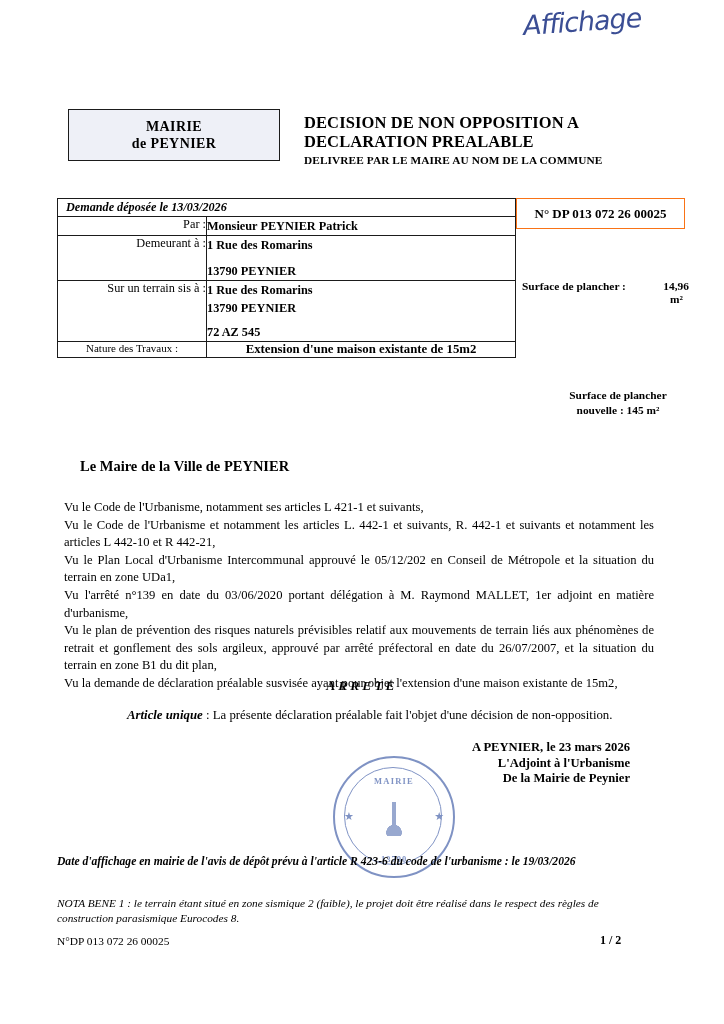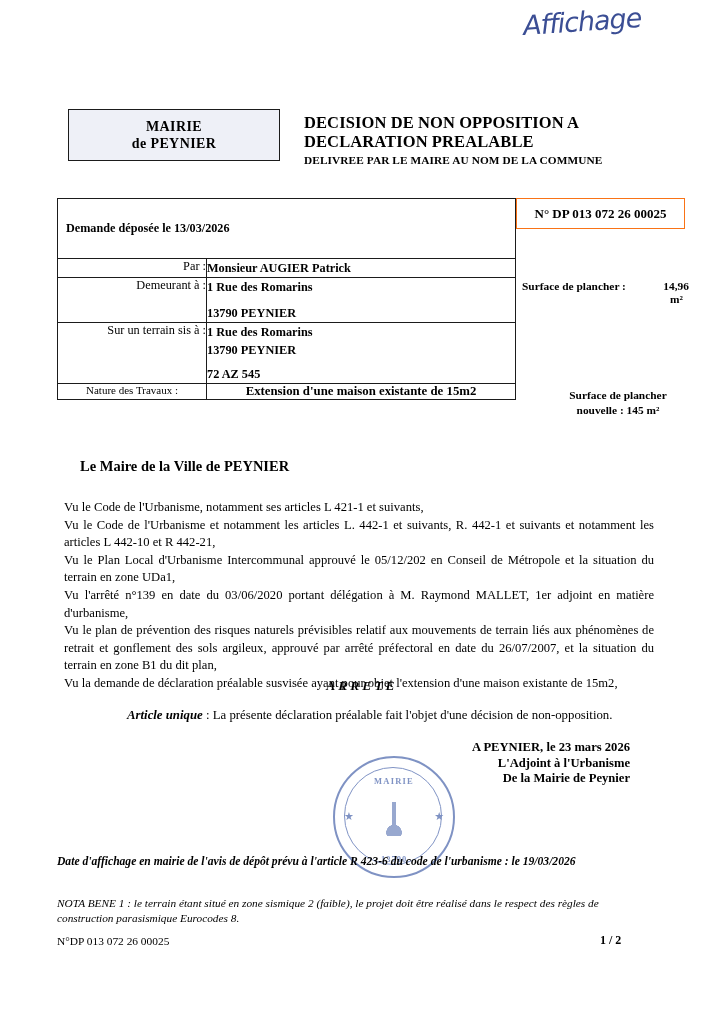--- a/index.html
+++ b/index.html
@@ -98,23 +98,24 @@
     width: 148px;
     font-size: 12.3px;
   }
   .cell-val {
     padding: 5px 6px;
     font-weight: bold;
     font-size: 12.3px;
     line-height: 18px;
   }
   .row-depot td {
-    padding: 22px 8px;
+    padding: 1px 8px;
     font-weight: bold;
     font-size: 12.2px;
+    font-style: italic;
   }
   .nature-label {
     text-align: center;
     padding: 9px 6px;
     font-size: 11px;
     font-family: Liberation Serif, serif;
   }
   .nature-val {
     padding: 9px 6px;
     font-weight: bold;
@@ -325,21 +326,21 @@
       <div class="title-sub">DELIVREE PAR LE MAIRE AU NOM DE LA COMMUNE</div>
     </div>
 
     <table class="tbl">
       <tbody>
           <tr class="row-depot">
         <td colspan="2">Demande déposée le 13/03/2026</td>
       </tr>
       <tr>
         <td class="cell-label">Par :</td>
-        <td class="cell-val">Monsieur AUGIER Patrick</td>
+        <td class="cell-val">Monsieur PEYNIER Patrick</td>
       </tr>
       <tr>
         <td class="cell-label">Demeurant à :</td>
         <td class="cell-val">
           <div>1 Rue des Romarins</div>
           <div style="height:8px"></div>
           <div>13790 PEYNIER</div>
         </td>
       </tr>
       <tr>

